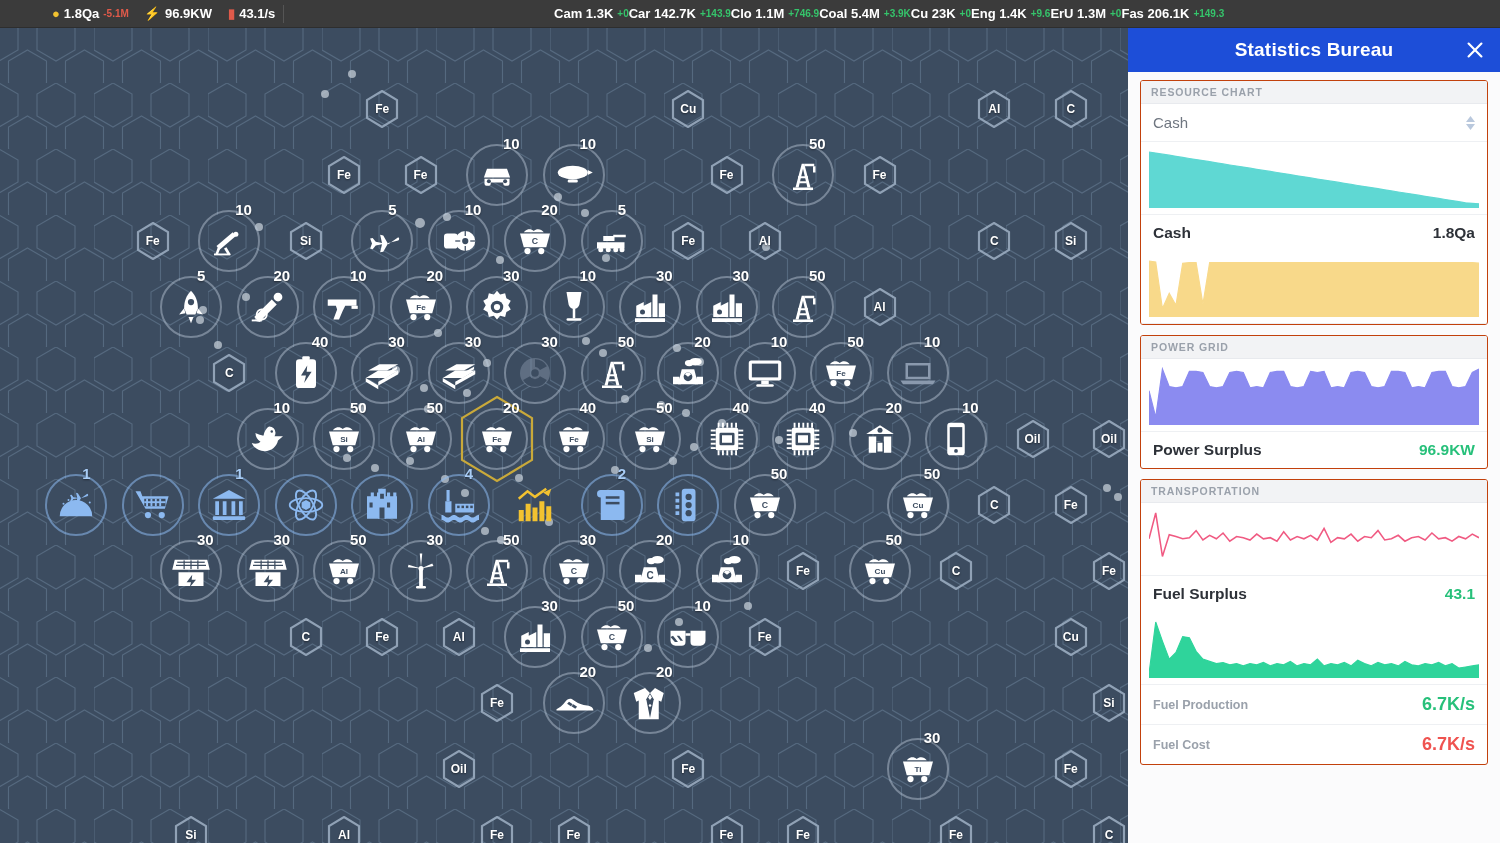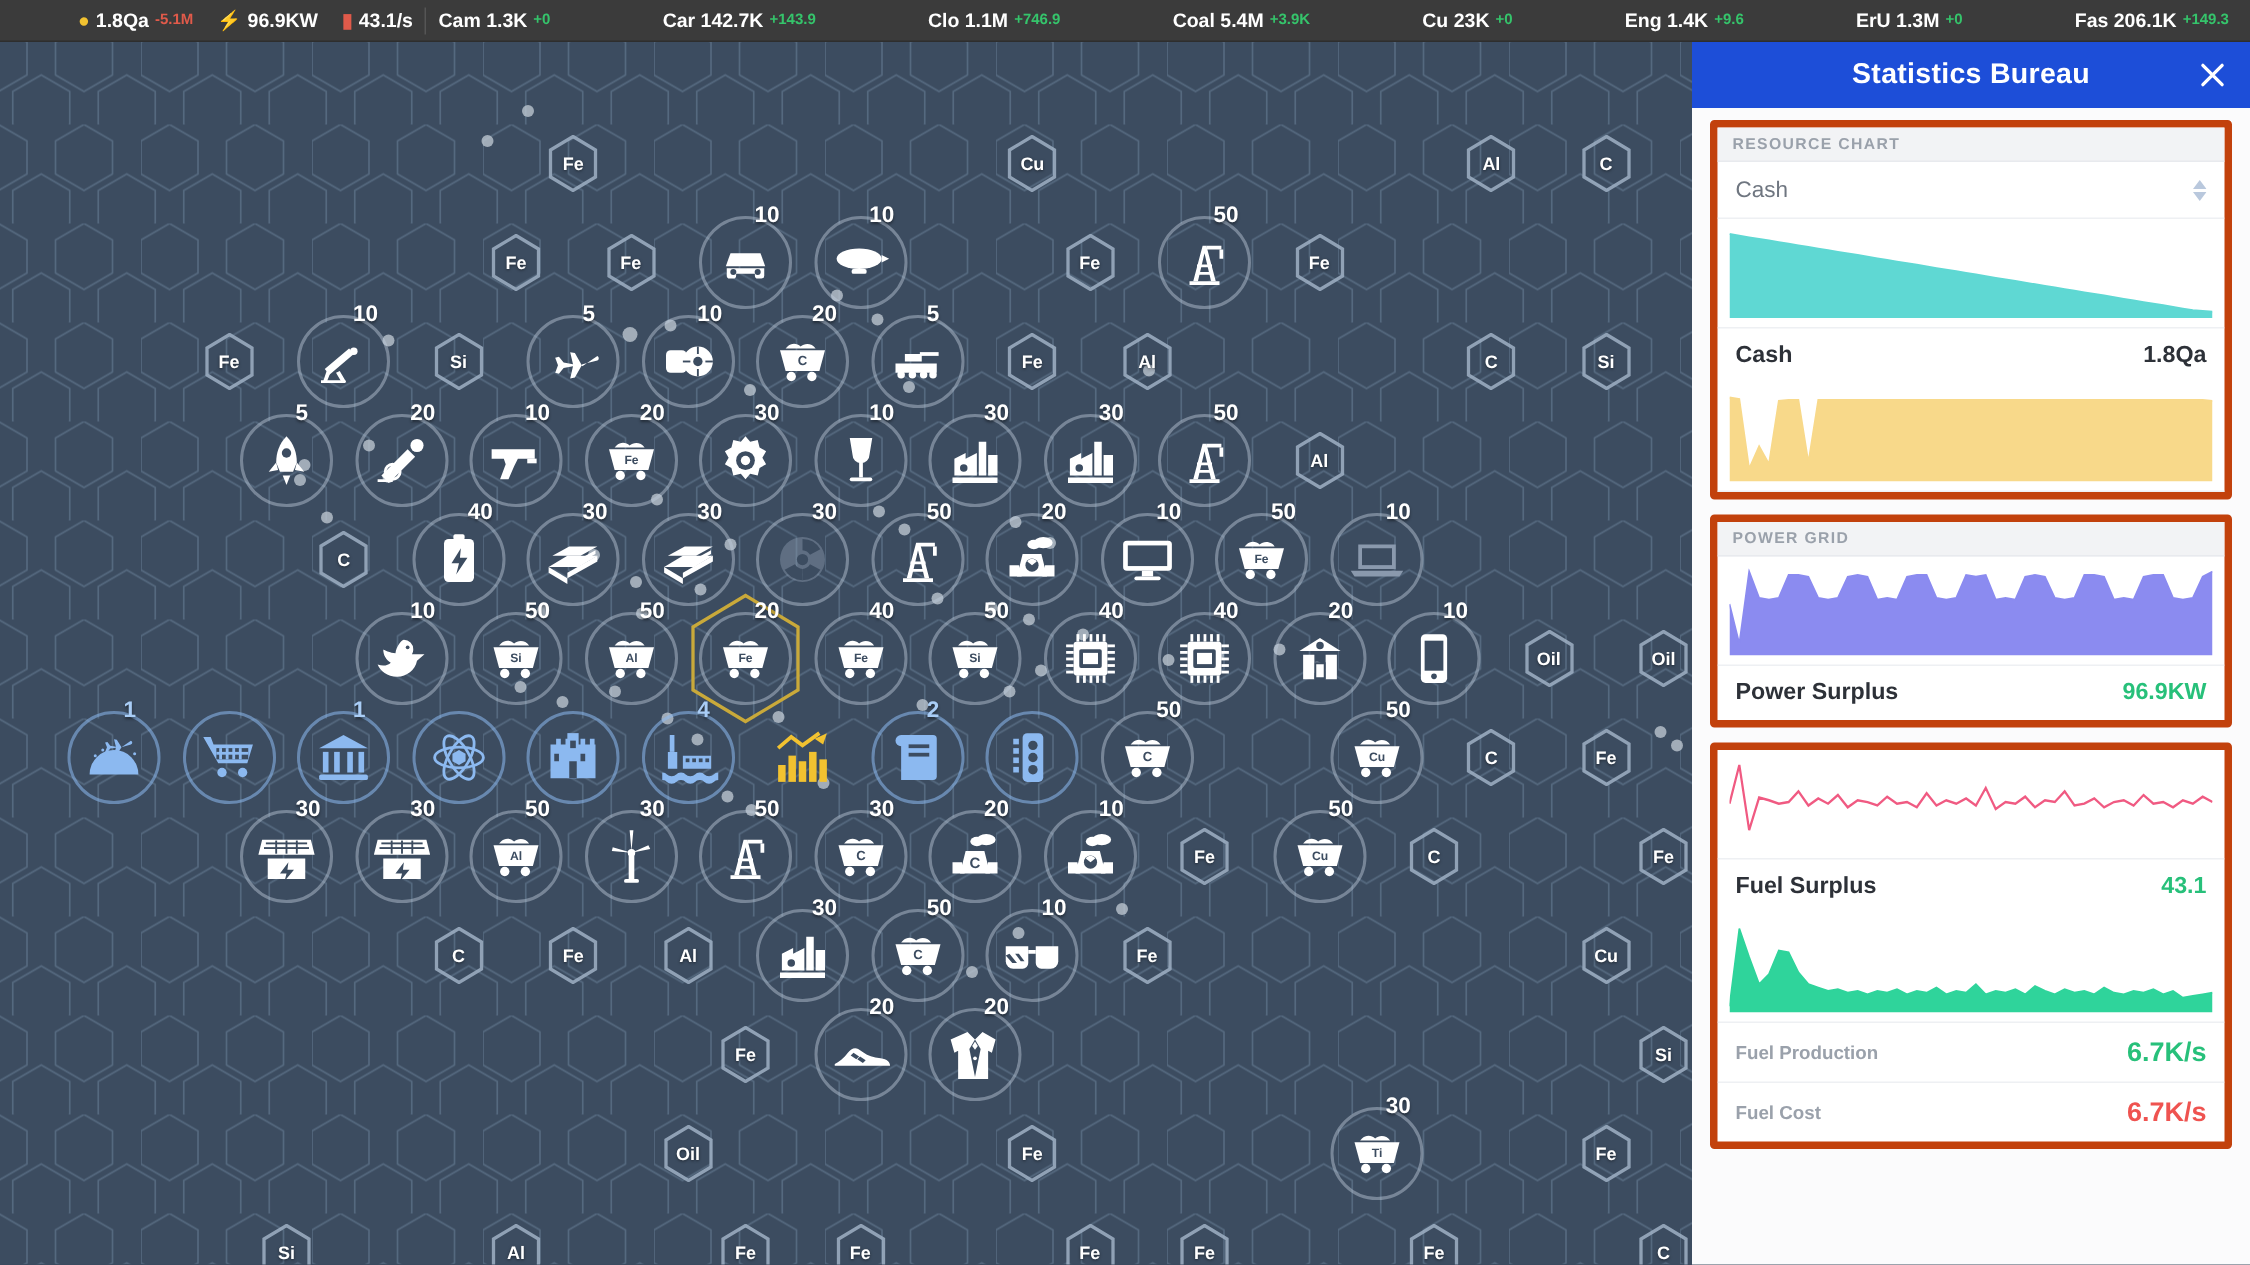--- a/index.html
+++ b/index.html
@@ -8,21 +8,21 @@
 
   
   #topbar{
     position:absolute; top:0; left:0; width:1500px; height:28px;
     background:#3b3b3b; display:flex; align-items:center;
     font-size:13px; font-weight:bold; color:#ffffff; z-index:50;
     border-bottom:1px solid #2e2e2e;
   }
   .tb-left{ display:flex; align-items:center; gap:16px; padding-left:52px; }
   .tb-sep{ width:1px; height:18px; background:#555; margin:0 8px; }
-  .tb-right{ flex:1; display:flex; align-items:center; justify-content:space-between; padding-right:14px;}
+  .tb-right{ flex:1; display:flex; align-items:center; justify-content:center; padding-right:14px;}
   .tb-item{ display:flex; align-items:center; gap:4px; white-space:nowrap; }
   .tb-icon{ font-size:13px; line-height:1; }
   .tb-val{ color:#fff; }
   .tb-delta{ font-size:10px; font-weight:bold; }
   .pos{ color:#35c46b; }
   .neg{ color:#e05a4a; }
   .zero{ color:#35c46b; }
 
   
   #map{
@@ -78,21 +78,21 @@
   #panel-header{
     height:44px; background:#1d4ed8; display:flex; align-items:center;
     justify-content:center; position:relative; flex:0 0 auto;
   }
   #panel-title{ color:#fff; font-size:19px; font-weight:bold; letter-spacing:.2px; }
   #panel-close{ position:absolute; right:14px; top:50%; margin-top:-11px;
     width:22px; height:22px; cursor:pointer; }
   #panel-close svg{ width:100%;height:100%; stroke:#fff; stroke-width:2.4; fill:none; }
 
   .pbody{ flex:1; overflow:hidden; padding:8px 12px 0 12px; }
-  .card{ background:#ffffff; border:5px solid #c2410c; border-radius:3px; margin-bottom:10px; overflow:hidden; }
+  .card{ background:#ffffff; border:1px solid #c2410c; border-radius:3px; margin-bottom:10px; overflow:hidden; }
   .card-head{ background:#f2f3f5; border-bottom:1px solid #e8eaee; padding:5px 10px;
     font-size:10.5px; font-weight:bold; letter-spacing:.9px; color:#9aa1ab; }
   .sel-row{ display:flex; align-items:center; justify-content:space-between;
     padding:10px 12px; border-bottom:1px solid #eef0f3; cursor:pointer; }
   .sel-row span{ font-size:15px; color:#6f7680; }
   .stepper{ display:flex; flex-direction:column; align-items:center; gap:2px; }
   .stepper svg{ width:9px;height:6px; fill:#b9c8dd; display:block; }
 
   .sparkbox{ padding:8px 8px 6px 8px; border-bottom:1px solid #eef0f3; }
   .sparkbox svg{ display:block; width:100%; height:58px; }
@@ -1542,20 +1542,21 @@
             <polygon points="0,58 0.0,23.7 7.0,50.1 14.0,2.0 21.1,19.6 28.1,20.8 35.1,19.6 42.1,4.3 49.1,4.3 56.2,5.5 63.2,19.6 70.2,20.8 77.2,19.6 84.2,5.5 91.3,4.3 98.3,5.5 105.3,20.8 112.3,19.6 119.3,20.8 126.4,5.5 133.4,4.3 140.4,4.3 147.4,19.6 154.4,20.8 161.5,19.6 168.5,4.3 175.5,5.5 182.5,4.3 189.6,20.8 196.6,19.6 203.6,20.8 210.6,5.5 217.6,4.3 224.7,5.5 231.7,19.6 238.7,20.8 245.7,19.6 252.7,4.3 259.8,4.3 266.8,5.5 273.8,20.8 280.8,19.6 287.8,20.8 294.9,5.5 301.9,4.3 308.9,4.3 315.9,19.6 322.9,20.8 330.0,19.6 337.0,5.5 344.0,2.0 344,58" fill="#8b8bf0"></polygon>
             <polyline points="0.0,23.7 7.0,50.1 14.0,2.0 21.1,19.6 28.1,20.8 35.1,19.6 42.1,4.3 49.1,4.3 56.2,5.5 63.2,19.6 70.2,20.8 77.2,19.6 84.2,5.5 91.3,4.3 98.3,5.5 105.3,20.8 112.3,19.6 119.3,20.8 126.4,5.5 133.4,4.3 140.4,4.3 147.4,19.6 154.4,20.8 161.5,19.6 168.5,4.3 175.5,5.5 182.5,4.3 189.6,20.8 196.6,19.6 203.6,20.8 210.6,5.5 217.6,4.3 224.7,5.5 231.7,19.6 238.7,20.8 245.7,19.6 252.7,4.3 259.8,4.3 266.8,5.5 273.8,20.8 280.8,19.6 287.8,20.8 294.9,5.5 301.9,4.3 308.9,4.3 315.9,19.6 322.9,20.8 330.0,19.6 337.0,5.5 344.0,2.0" fill="none" stroke="#8b8bf0" stroke-width="1.2"></polyline>
           </svg>
         </div>
         <div class="kv">
           <span class="k">Power Surplus</span>
           <span class="v green">96.9KW</span>
         </div>
       </div>
       <div class="card">
+        <div class="card-head">TRANSPORTATION</div>
         <div class="sparkbox">
           <svg viewBox="0 0 344 58" preserveAspectRatio="none">
             <polyline points="0.0,27.8 7.0,2.0 14.0,45.4 21.1,23.7 28.1,25.5 35.1,27.8 42.1,26.7 49.1,19.6 56.2,29.0 63.2,24.3 70.2,27.8 77.2,22.0 84.2,30.2 91.3,25.5 98.3,26.7 105.3,29.0 112.3,23.1 119.3,27.8 126.4,26.7 133.4,30.2 140.4,20.8 147.4,29.0 154.4,25.5 161.5,27.8 168.5,24.3 175.5,29.0 182.5,17.3 189.6,31.3 196.6,26.7 203.6,27.8 210.6,23.1 217.6,30.2 224.7,25.5 231.7,26.7 238.7,19.6 245.7,29.0 252.7,27.8 259.8,24.3 266.8,30.2 273.8,26.7 280.8,25.5 287.8,29.0 294.9,22.0 301.9,27.8 308.9,26.7 315.9,30.2 322.9,25.5 330.0,27.8 337.0,23.1 344.0,26.7" fill="none" stroke="#f05a82" stroke-width="1.6"></polyline>
           </svg>
         </div>
         <div class="kv">
           <span class="k">Fuel Surplus</span>
           <span class="v green">43.1</span>
         </div>
         <div class="sparkbox">

